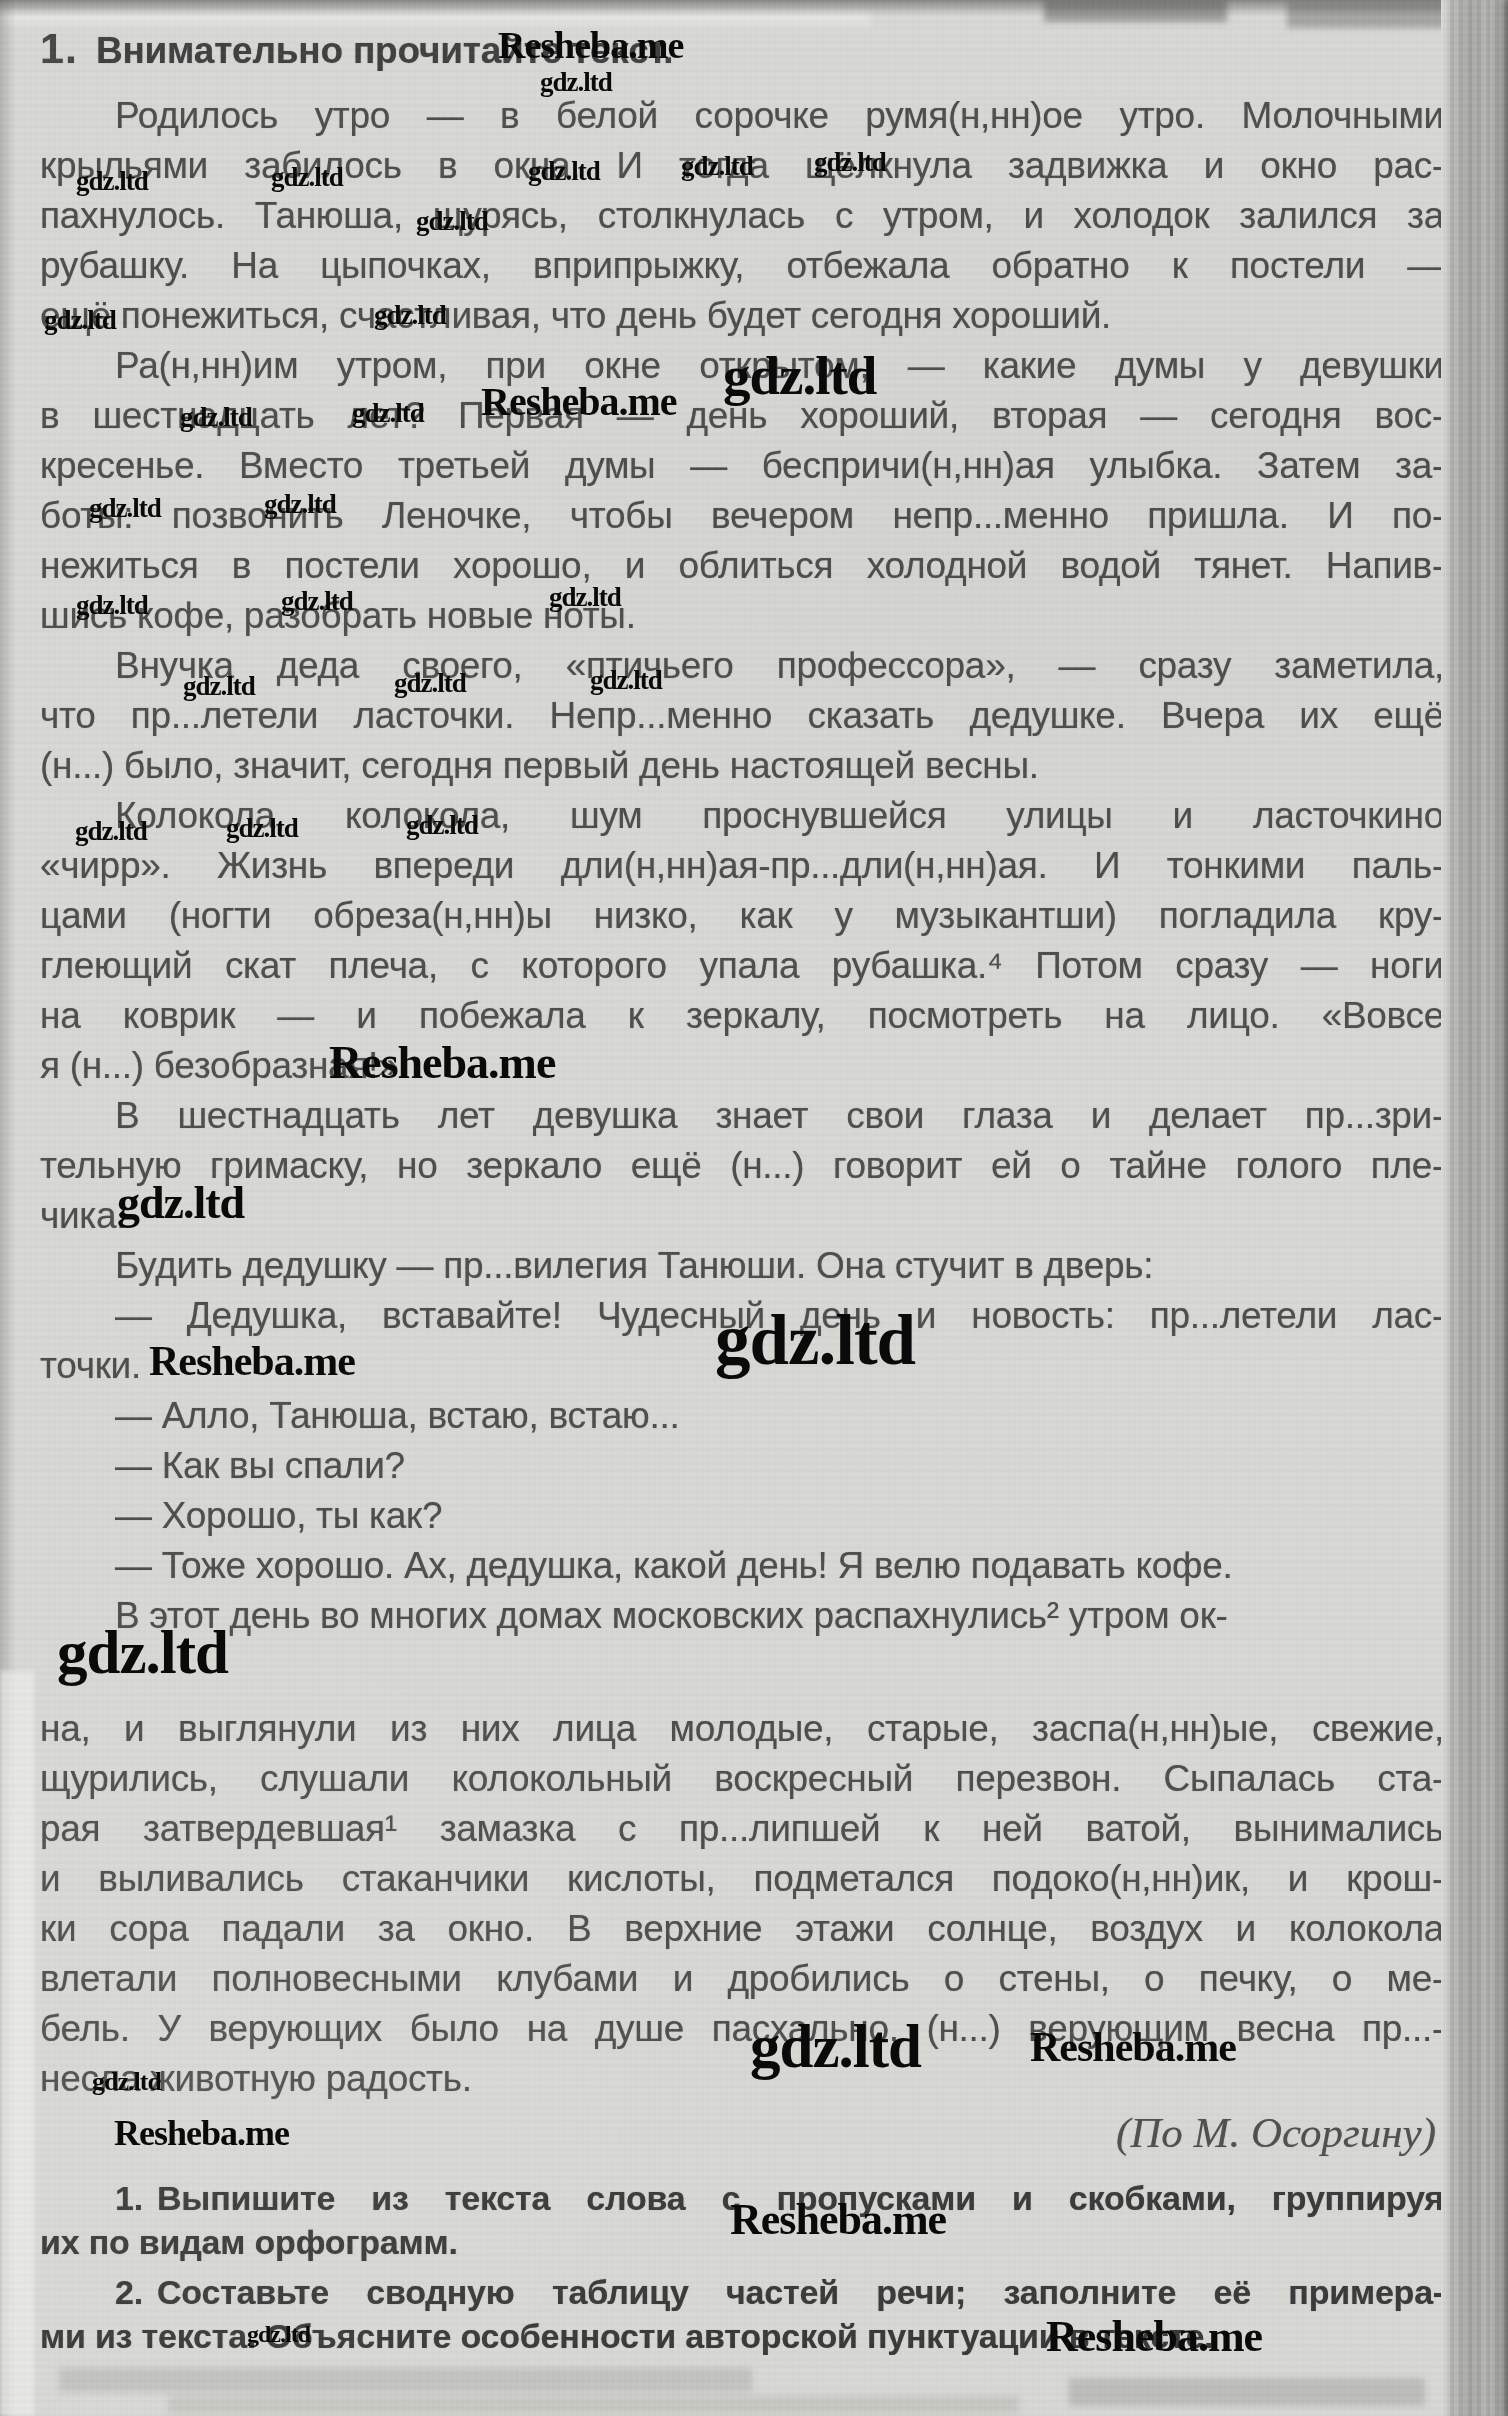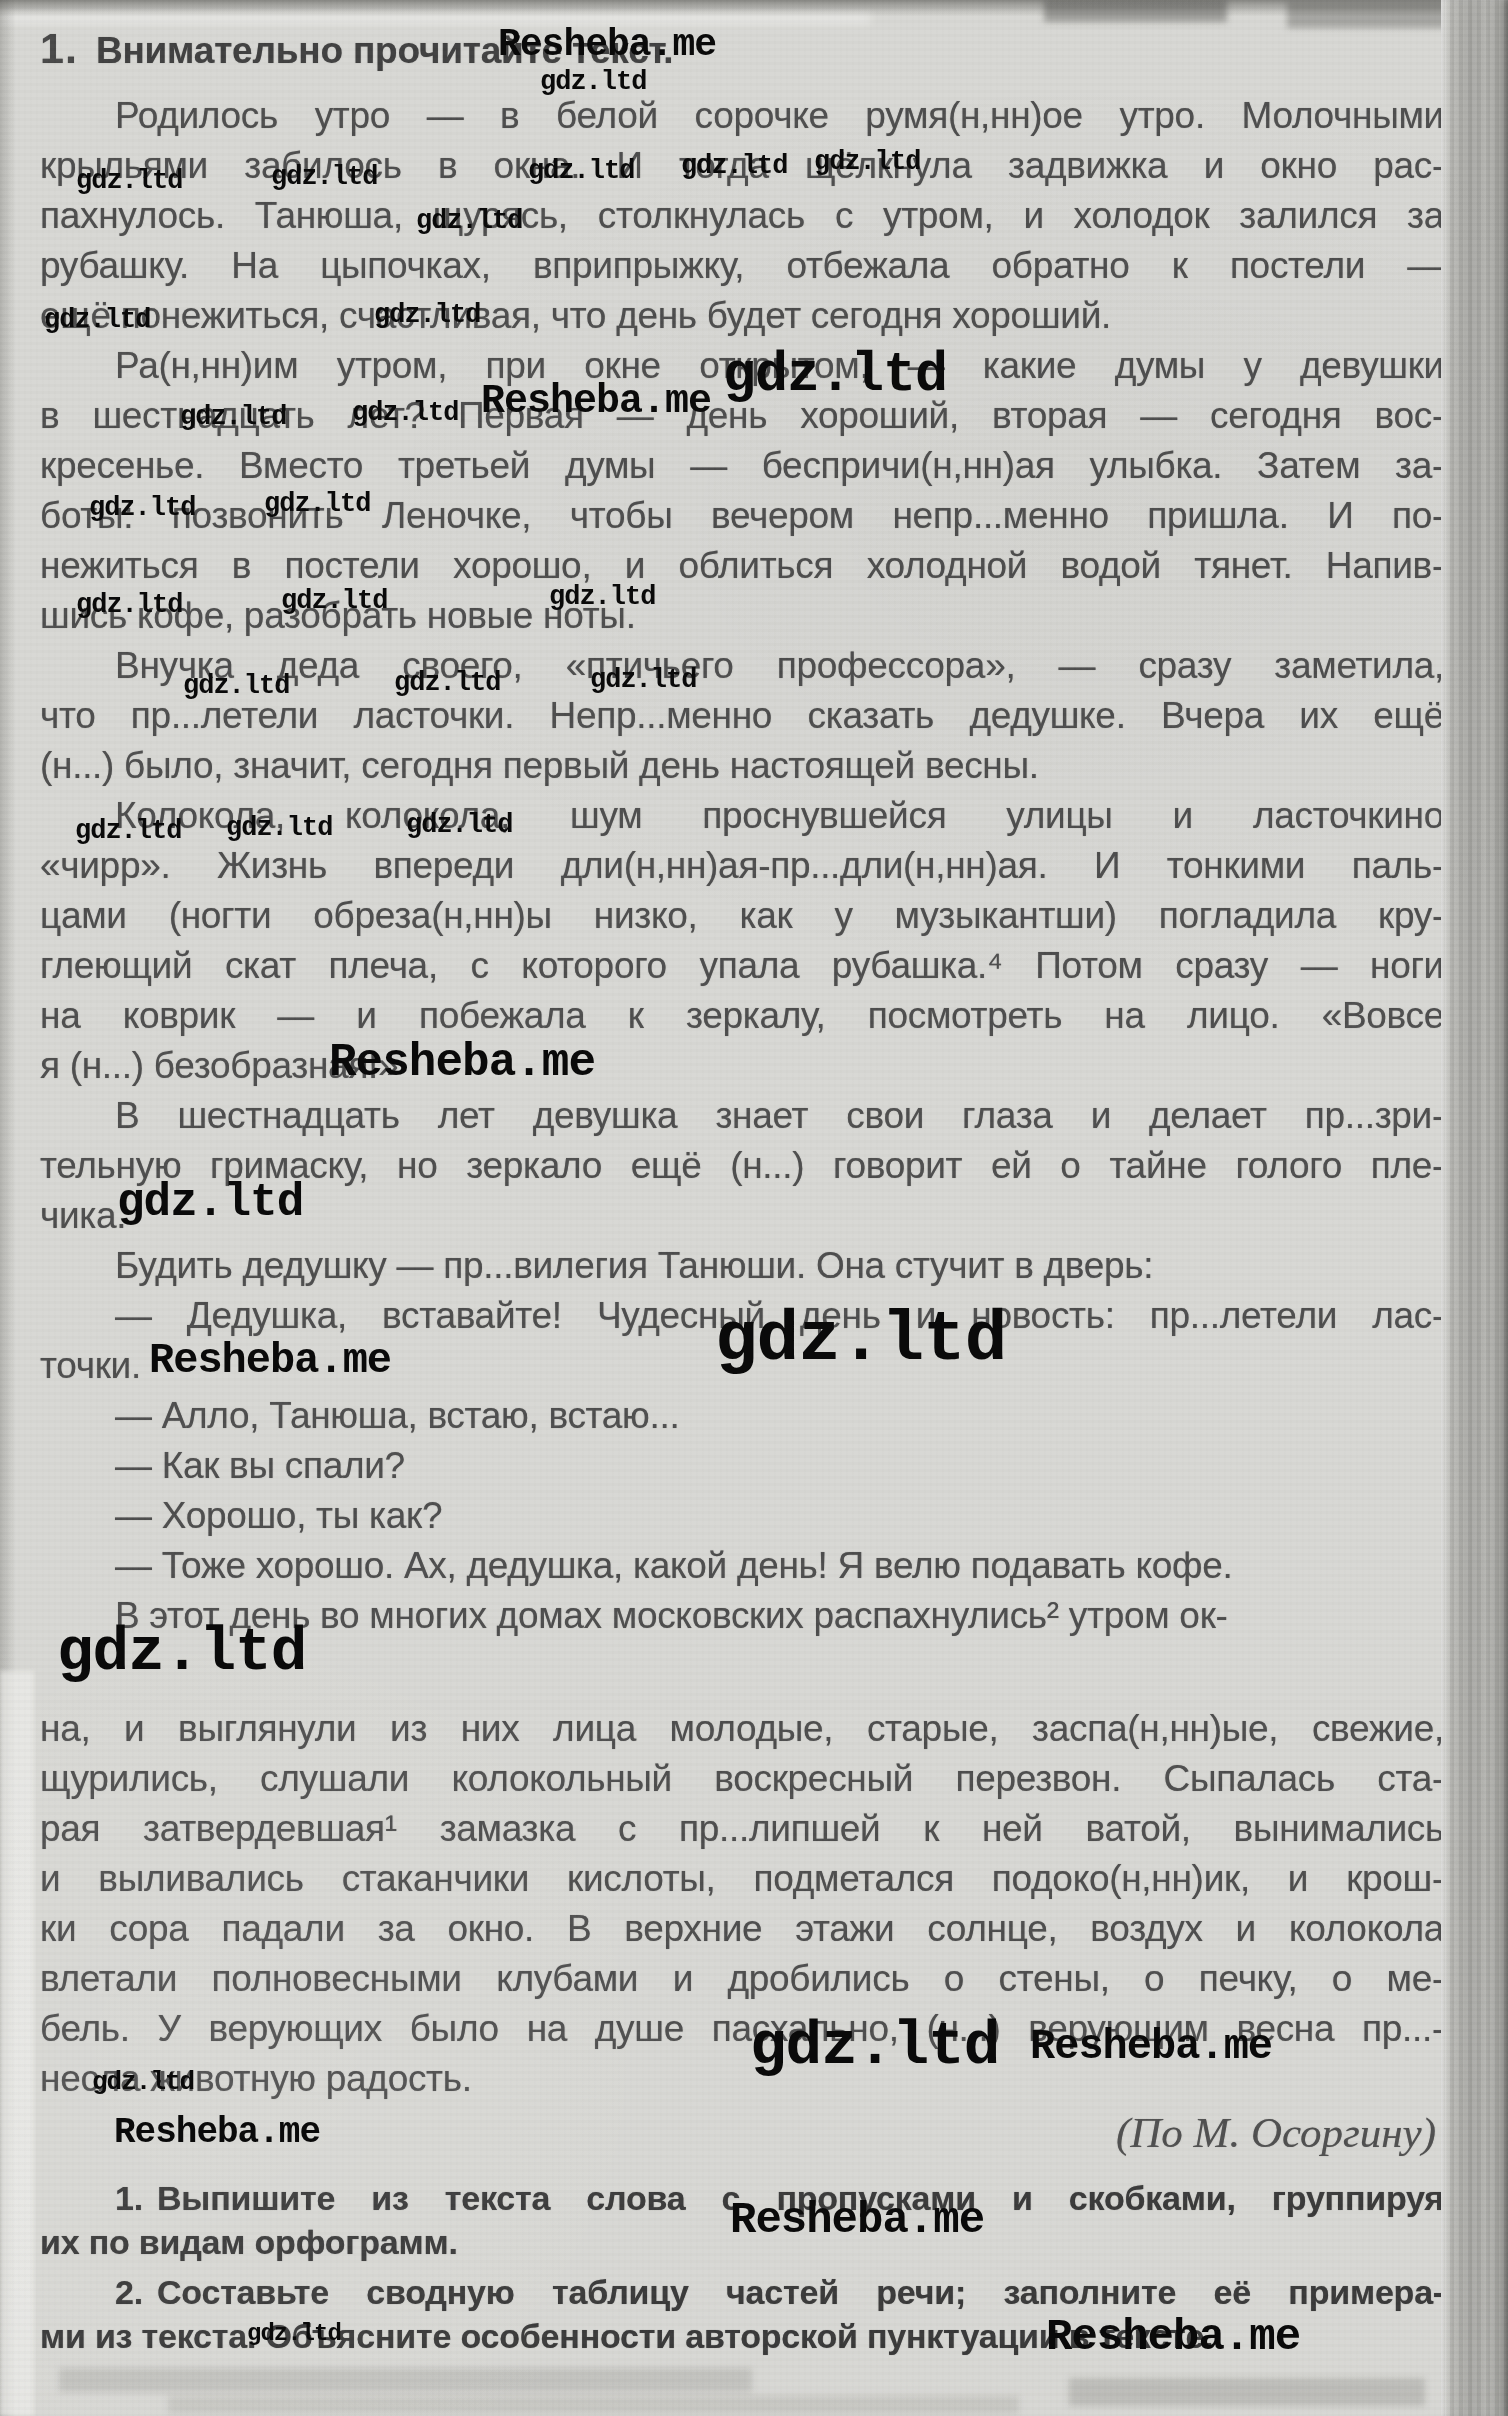--- a/index.html
+++ b/index.html
@@ -72,21 +72,21 @@
   .task{margin:0;}
   .task + .task{margin-top:6px;}
   .task .ln{
     font-size:34px;line-height:44px;font-weight:bold;color:var(--task-ink);
     letter-spacing:-0.2px;text-shadow:0 0 1px rgba(57,57,57,0.55);
   }
   .tnum{margin-right:14px;}
 
   .wm{
     position:absolute;font-weight:bold;color:var(--watermark);
-    font-family:Liberation Mono, monospace;
+    font-family:Liberation Serif, serif;
     white-space:nowrap;line-height:1;letter-spacing:-1px;z-index:5;
   }
 </style>
 </head>
 <body>
 
 <div class="page">
 
   <div class="edge-top"></div>
   <div class="edge-top-hl"></div>

